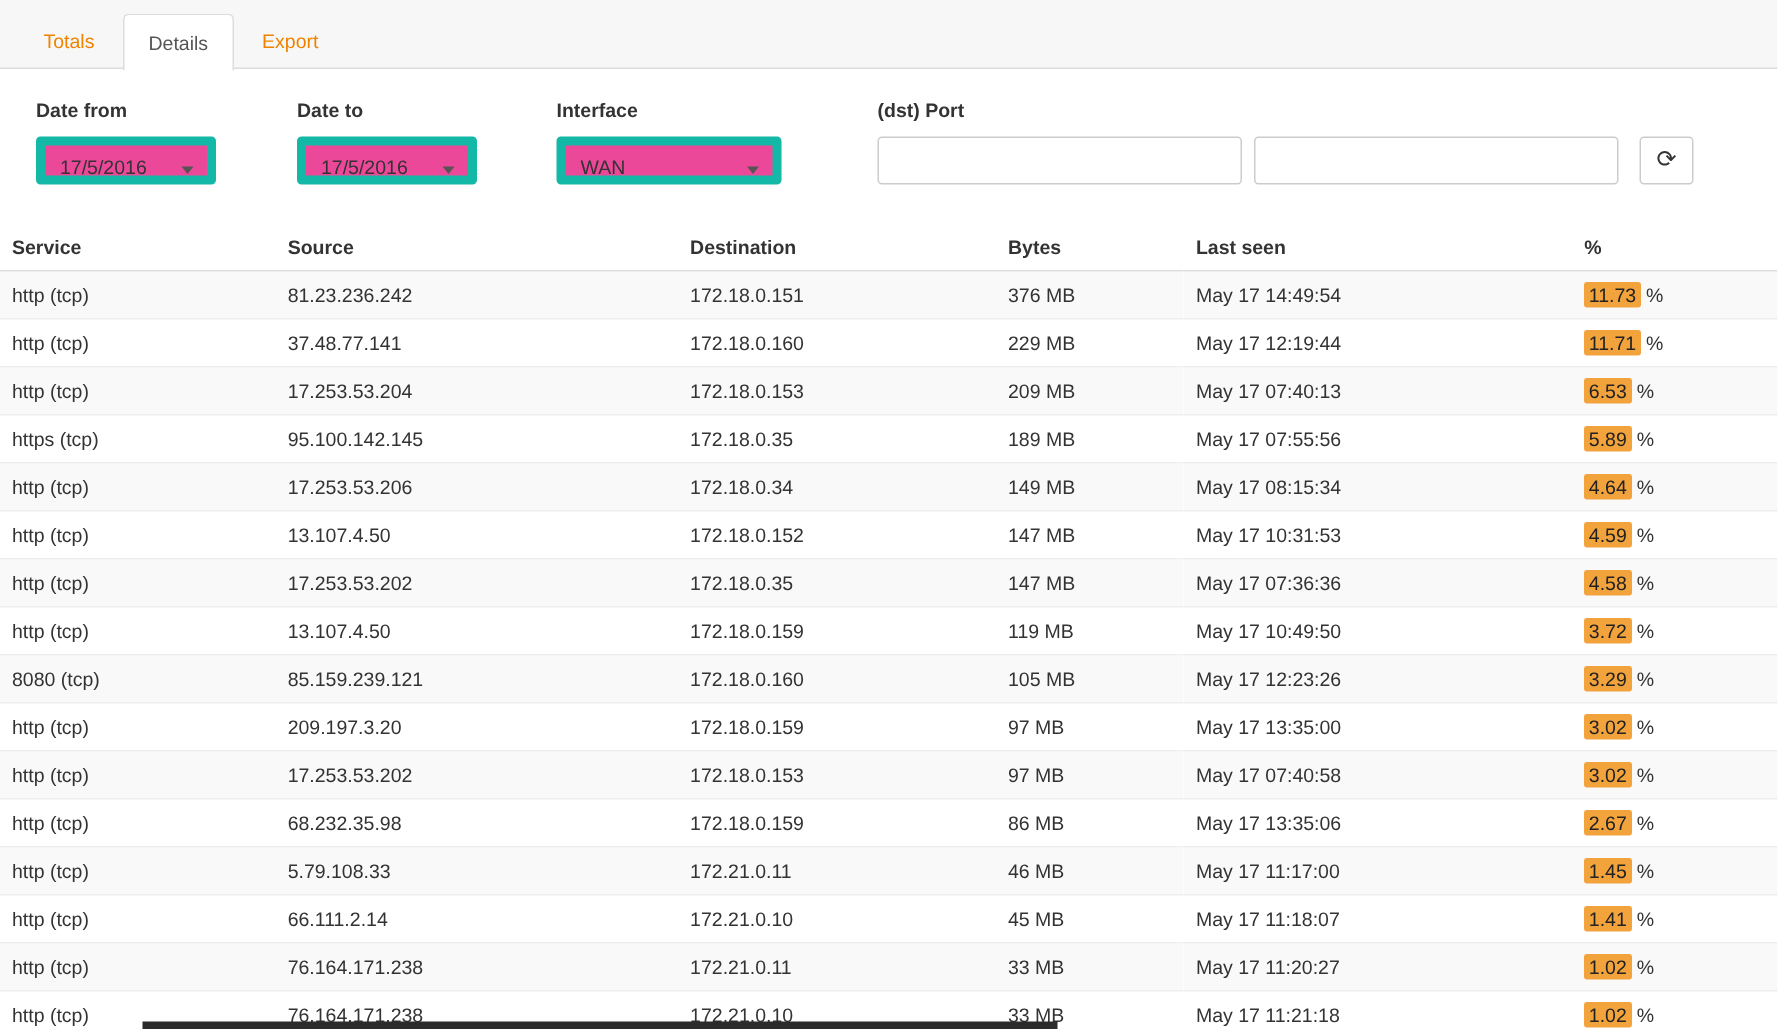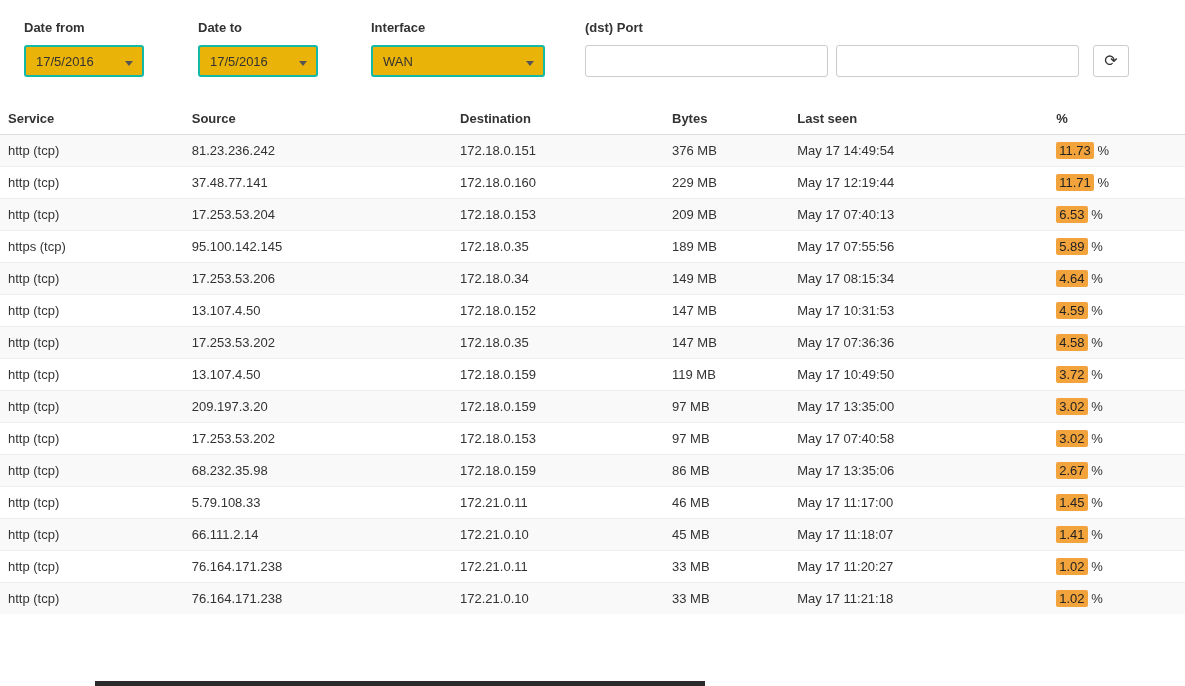--- a/index.html
+++ b/index.html
@@ -34,26 +34,26 @@
   
   .panel{background:#ffffff;}
   .filters{display:flex;align-items:flex-end;padding:20px 24px 0 24px;}
   .fgroup label{display:block;font-weight:bold;margin-bottom:10px;color:#333;}
   .fg1{width:174px;}
   .fg2{width:173px;}
   .fg3{width:214px;}
   .fg4{width:251px;}
   .fg5{width:243px;}
   .select{
-    position:relative;background:#eab308;border:2px solid #14b8a6;border-radius:3px;
+    position:relative;background:#ec4899;border:6px solid #14b8a6;border-radius:3px;
     height:32px;line-height:30px;padding:0 24px 0 10px;cursor:pointer;
     color:#333;
   }
   .fg1 .select,.fg2 .select{width:120px;}
-  .fg3 .select{width:174px;}
+  .fg3 .select{width:150px;}
   .caret{
     position:absolute;right:9px;top:14px;width:0;height:0;
     border-left:4px solid transparent;border-right:4px solid transparent;
     border-top:5px solid #555;
   }
   .txtinput{
     width:100%;height:32px;border:1px solid #cccccc;border-radius:3px;
     padding:0 8px;font-family:inherit;font-size:13px;color:#333;background:#fff;
     outline:none;
   }
@@ -86,20 +86,33 @@
   .bottom-dark-bar{
     position:absolute;left:95px;bottom:0;width:610px;height:5px;
     background:#2b2b2b;
   }
 </style>
 </head>
 <body>
 
 <div class="app">
 
+  <div class="tabbar">
+    <ul class="tabs">
+      <li class="tab">
+        <a>Totals</a>
+      </li>
+      <li class="tab active">
+        <a>Details</a>
+      </li>
+      <li class="tab">
+        <a>Export</a>
+      </li>
+    </ul>
+  </div>
 
   <div class="panel">
 
     <div class="filters">
       <div class="fgroup fg1">
         <label>Date from</label>
         <div class="select">
           <span>17/5/2016</span>
           <span class="caret"></span>
         </div>
@@ -215,20 +228,28 @@
           </tr>
           <tr>
             <td>http (tcp)</td>
             <td>13.107.4.50</td>
             <td>172.18.0.159</td>
             <td>119 MB</td>
             <td>May 17 10:49:50</td>
             <td><span class="pct-badge">3.72</span> %</td>
           </tr>
           <tr>
+            <td>8080 (tcp)</td>
+            <td>85.159.239.121</td>
+            <td>172.18.0.160</td>
+            <td>105 MB</td>
+            <td>May 17 12:23:26</td>
+            <td><span class="pct-badge">3.29</span> %</td>
+          </tr>
+          <tr>
             <td>http (tcp)</td>
             <td>209.197.3.20</td>
             <td>172.18.0.159</td>
             <td>97 MB</td>
             <td>May 17 13:35:00</td>
             <td><span class="pct-badge">3.02</span> %</td>
           </tr>
           <tr>
             <td>http (tcp)</td>
             <td>17.253.53.202</td>

